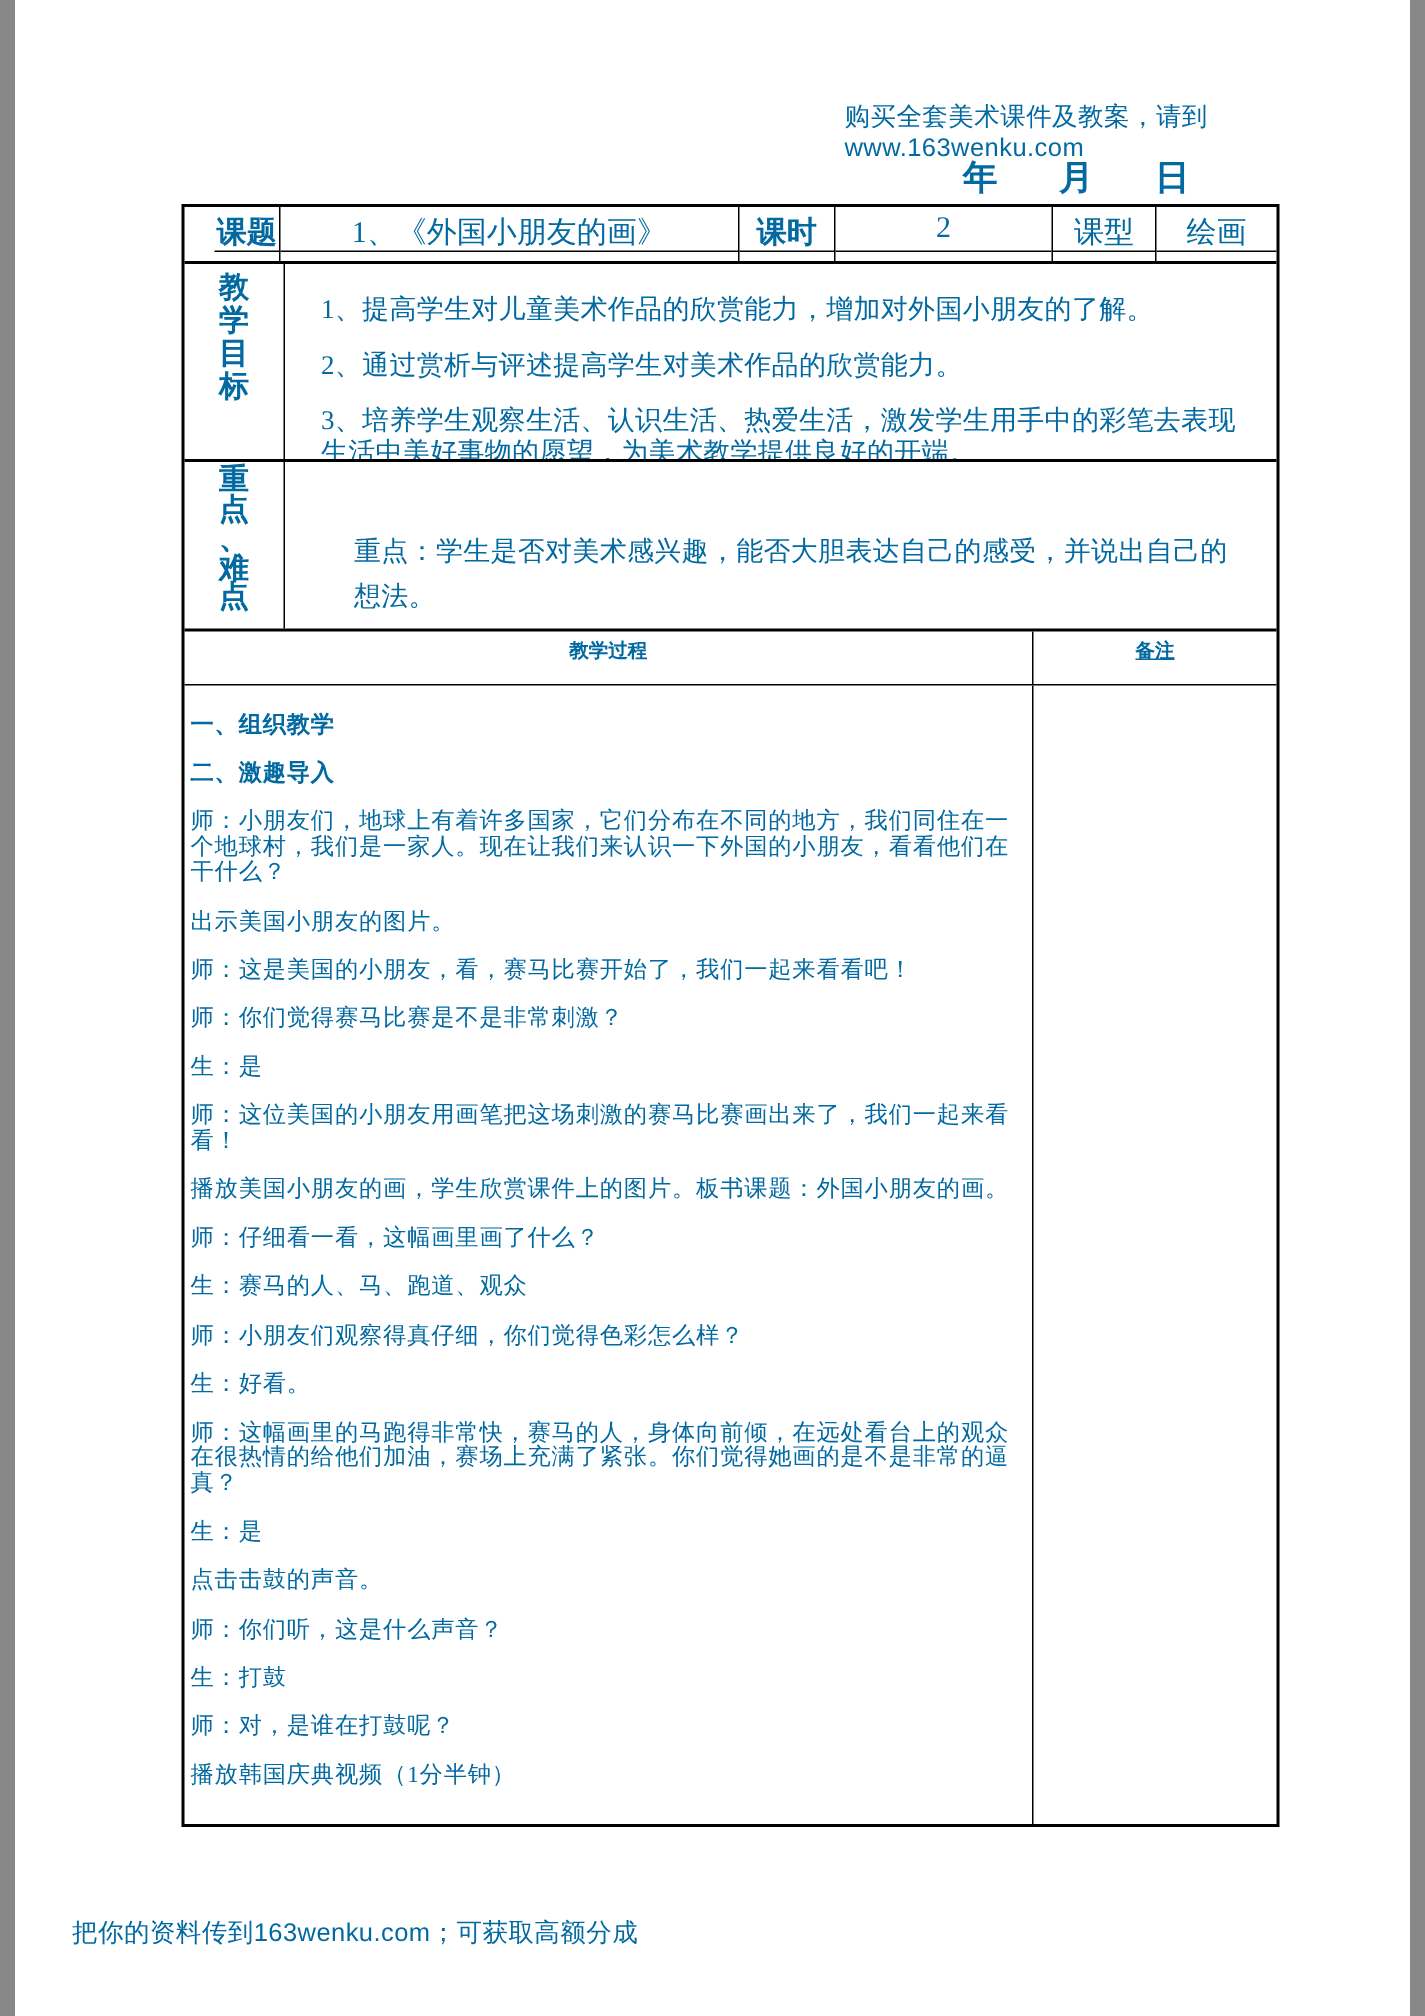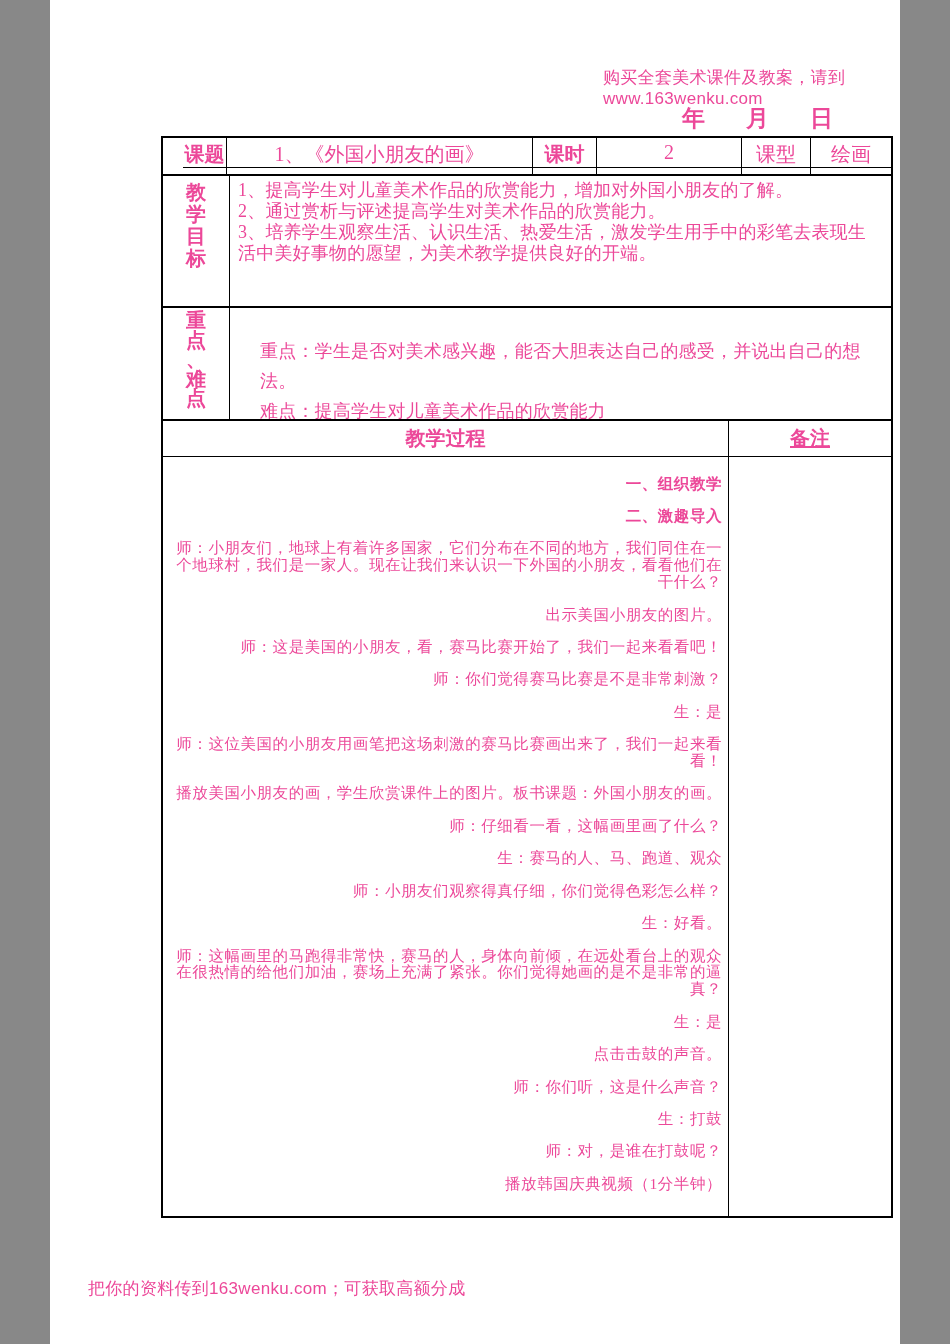--- a/index.html
+++ b/index.html
@@ -1,18 +1,18 @@
 <!DOCTYPE html>
 <html><head>
 <meta charset="utf-8">
 <style>
   html,body{margin:0;padding:0;background:#888;}
   .page{
-    position:relative;width:850px;height:1344px;background:#ffffff;
-    font-family:"Liberation Serif","DejaVu Serif",serif;color:#ec4899;
+    position:relative;width:930px;height:1344px;background:#ffffff;
+    font-family:"Liberation Serif","DejaVu Serif",serif;color:#0369a1;
     overflow:hidden;margin:0 auto;
   }
   .sans{font-family:"Liberation Sans","DejaVu Sans",sans-serif;}
 
   .header-notice{
     position:absolute;left:553px;top:66px;font-size:17px;letter-spacing:0.3px;
   }
   .date-line{
     position:absolute;left:632px;top:103px;font-size:23px;font-weight:600;
     letter-spacing:9px;white-space:pre;
@@ -48,35 +48,35 @@
   .row2{height:132px;border-bottom:2px solid #000;}
   .row3{height:113px;border-bottom:2px solid #000;}
   .vcell{
     width:67px;box-sizing:border-box;border-right:1px solid #000;
     display:flex;flex-direction:column;align-items:center;
     font-weight:bold;font-size:20px;
   }
   .vcell.obj{padding-top:5px;line-height:22px;}
   .vcell.kp{padding-top:3px;line-height:19.5px;}
   .content{flex:1;box-sizing:border-box;overflow:hidden;}
-  .content p{margin:0;word-break:break-all;}
+  .content p{margin:16px;word-break:break-all;}
   .obj-content{padding:4px 8px 0 8px;font-size:18px;line-height:21px;letter-spacing:0.2px;}
   .kp-content{padding:28px 8px 0 30px;font-size:18px;line-height:30px;letter-spacing:0.2px;}
 
   .row4{height:36px;border-bottom:1px solid #000;}
   .proc-col{width:566px;box-sizing:border-box;border-right:1px solid #000;}
   .notes-col{flex:1;box-sizing:border-box;text-decoration:underline;}
   .row4 .proc-col,.row4 .notes-col{
     display:flex;align-items:flex-start;justify-content:center;
-    font-weight:bold;font-size:20px;padding-top:4px;
+    font-weight:bold;font-size:13px;padding-top:4px;
   }
   .row5{flex:1;height:759px;}
   .proc-body{
     padding:3px 6px 0 4px;font-size:15.5px;line-height:16.9px;
-    letter-spacing:0.55px;overflow:hidden;text-align:right;
+    letter-spacing:0.55px;overflow:hidden;
   }
   .proc-body p.bold{font-weight:bold;}
 </style>
 </head>
 <body>
 
 <div class="page">
 
   <div class="header-notice sans">购买全套美术课件及教案，请到www.163wenku.com</div>
 

